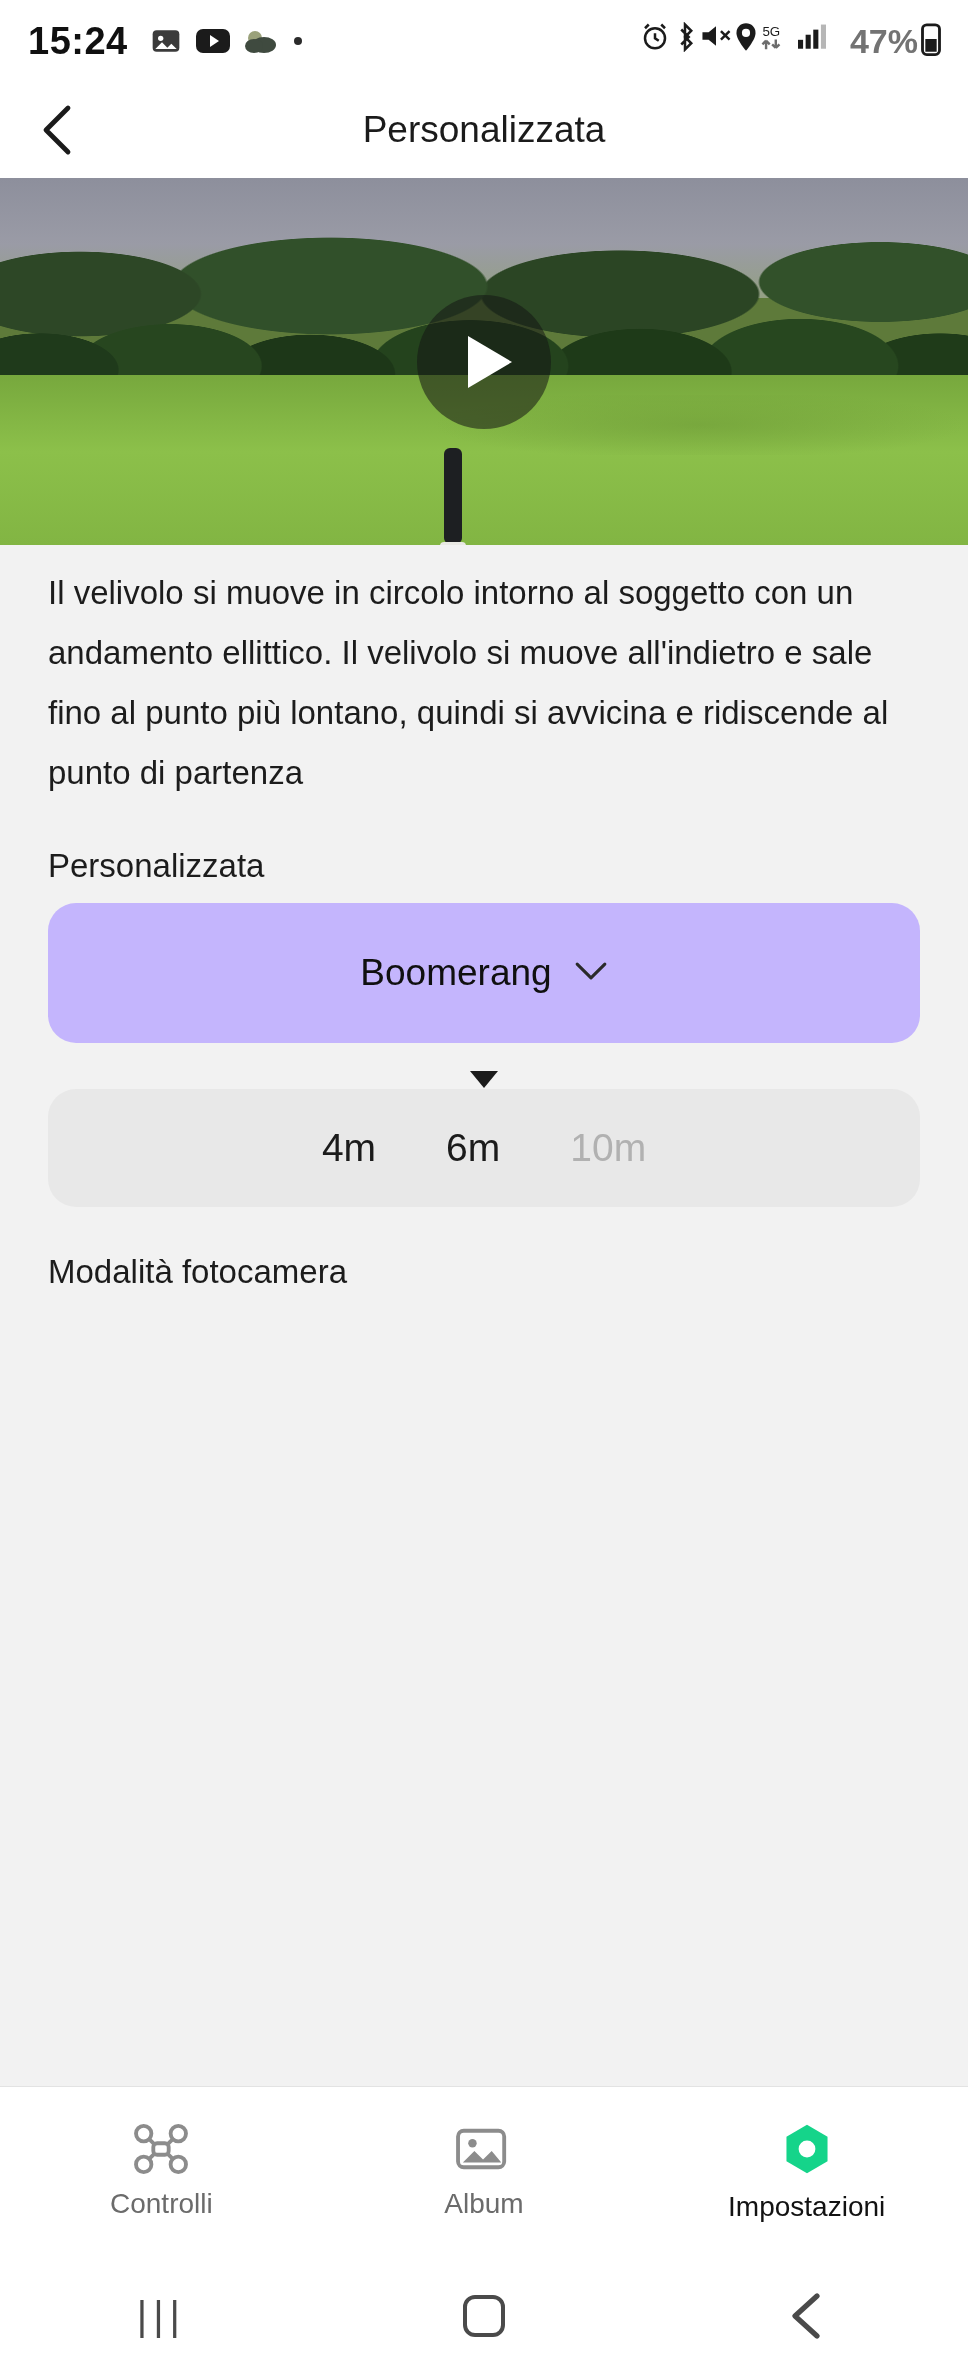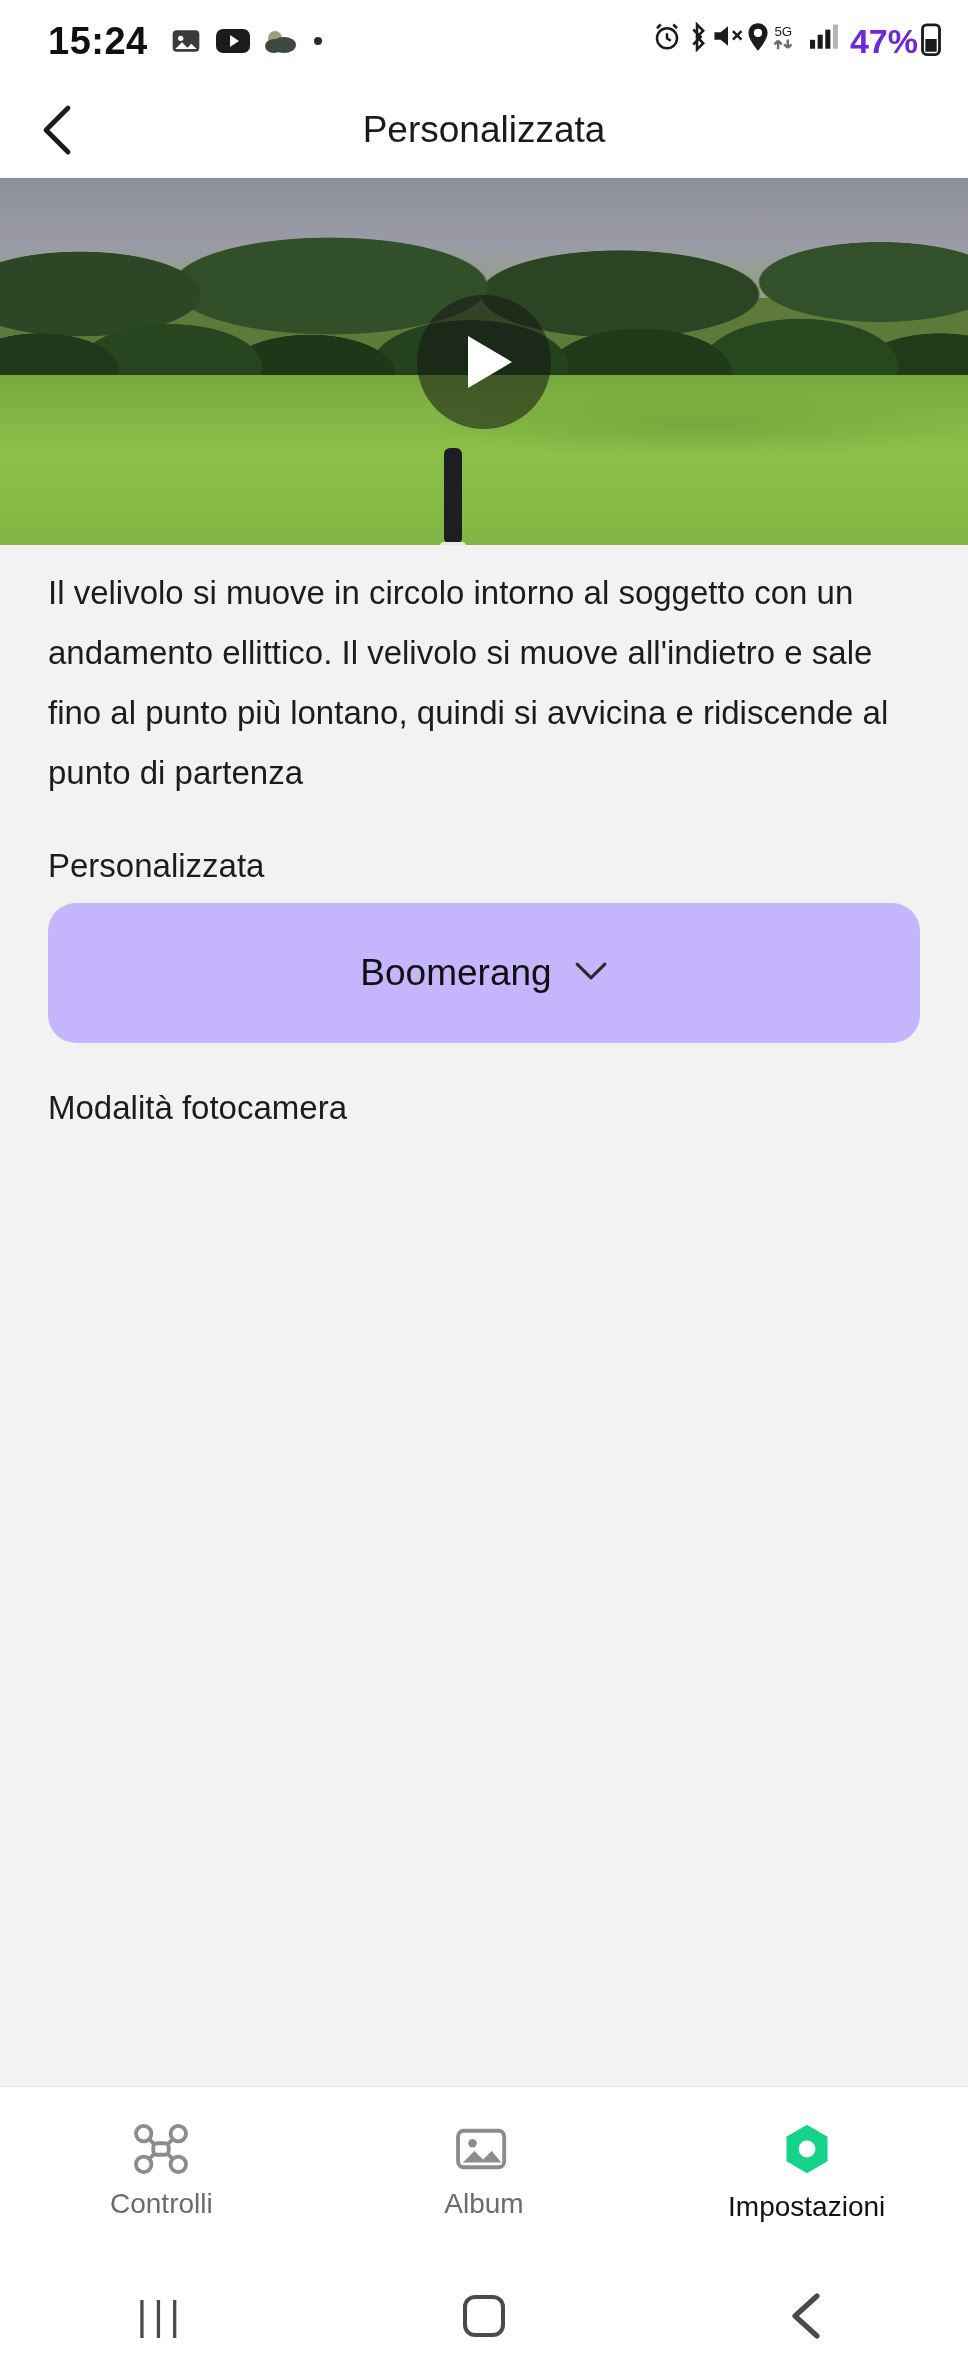--- a/index.html
+++ b/index.html
@@ -26,39 +26,38 @@
     display: flex;
     align-items: center;
     padding: 0 26px 0 28px;
     flex: none;
   }
   .sb-clock {
     font-size: 38px;
     font-weight: bold;
     color: #101010;
     letter-spacing: 0.5px;
-    margin-left: 20px;
   }
   .sb-left-icons {
     display: flex;
     align-items: center;
     gap: 14px;
     margin-left: 22px;
   }
   .sb-right {
     margin-left: auto;
     display: flex;
     align-items: flex-start;
     gap: 2px;
   }
   .sb-battery-text {
     font-size: 34px;
     font-weight: bold;
-    color: #6d28d9;
-    margin-left: 8px;
+    color: #737373;
+    margin-left: 20px;
   }
   .ico { display: inline-block; line-height: 0; }
 
   
   .appbar {
     height: 96px;
     background: #ffffff;
     display: flex;
     align-items: center;
     position: relative;
@@ -383,20 +382,28 @@
     <div class="section-label">Personalizzata</div>
     <div class="card">
       <span class="value">Boomerang</span>
       <span class="chev">
         <svg width="34" height="20" viewBox="0 0 22 13">
             <path d="M2 2l9 9 9-9" stroke="#2a2a2a" stroke-width="2" fill="none" stroke-linecap="round" stroke-linejoin="round"></path>
           </svg>
       </span>
     </div>
 
+    <div class="seg-wrap">
+      <div class="seg-card">
+        <span class="seg-marker"></span>
+        <span class="seg-item">4m</span>
+        <span class="seg-item">6m</span>
+        <span class="seg-item dim">10m</span>
+      </div>
+    </div>
 
     <div class="section-label">Modalità fotocamera</div>
 
   </div>
 
   <div class="bottomnav">
     <div class="nav-item">
       <span class="ico">
         <svg width="56" height="50" viewBox="0 0 28 26">
             <circle cx="5" cy="5" r="4" fill="none" stroke="#8c8c8c" stroke-width="2"></circle>

